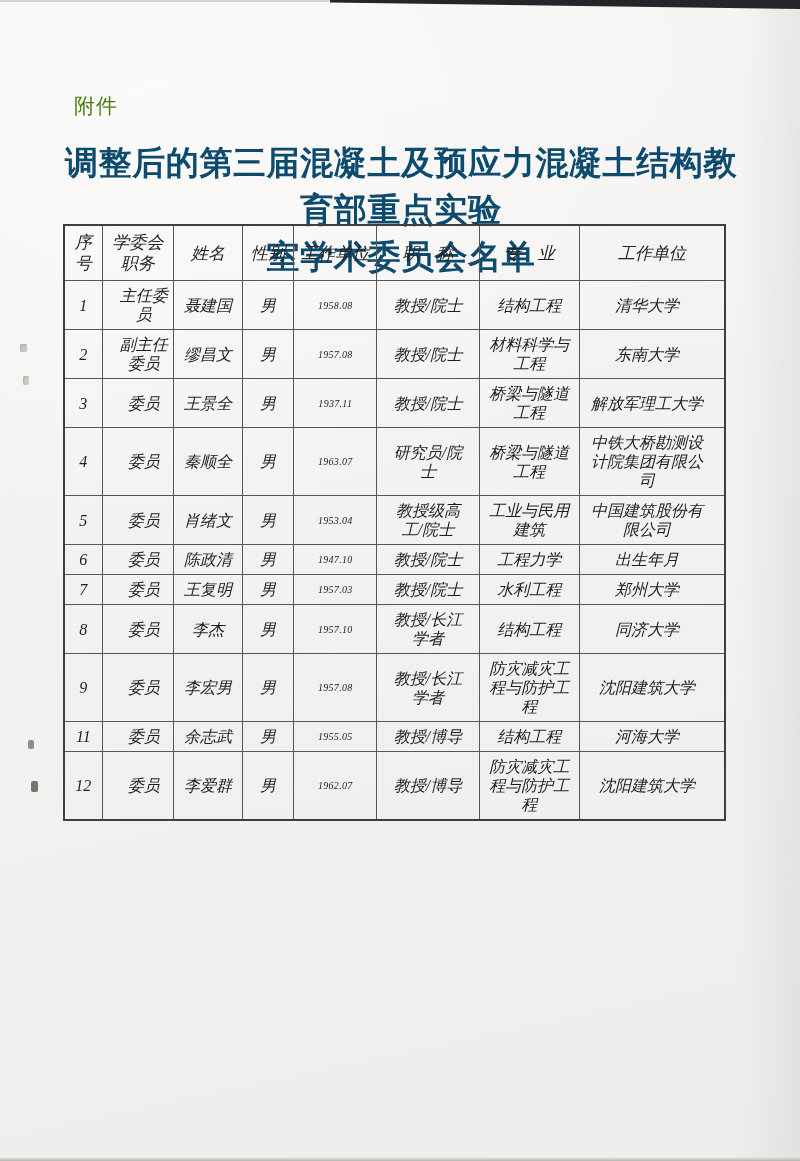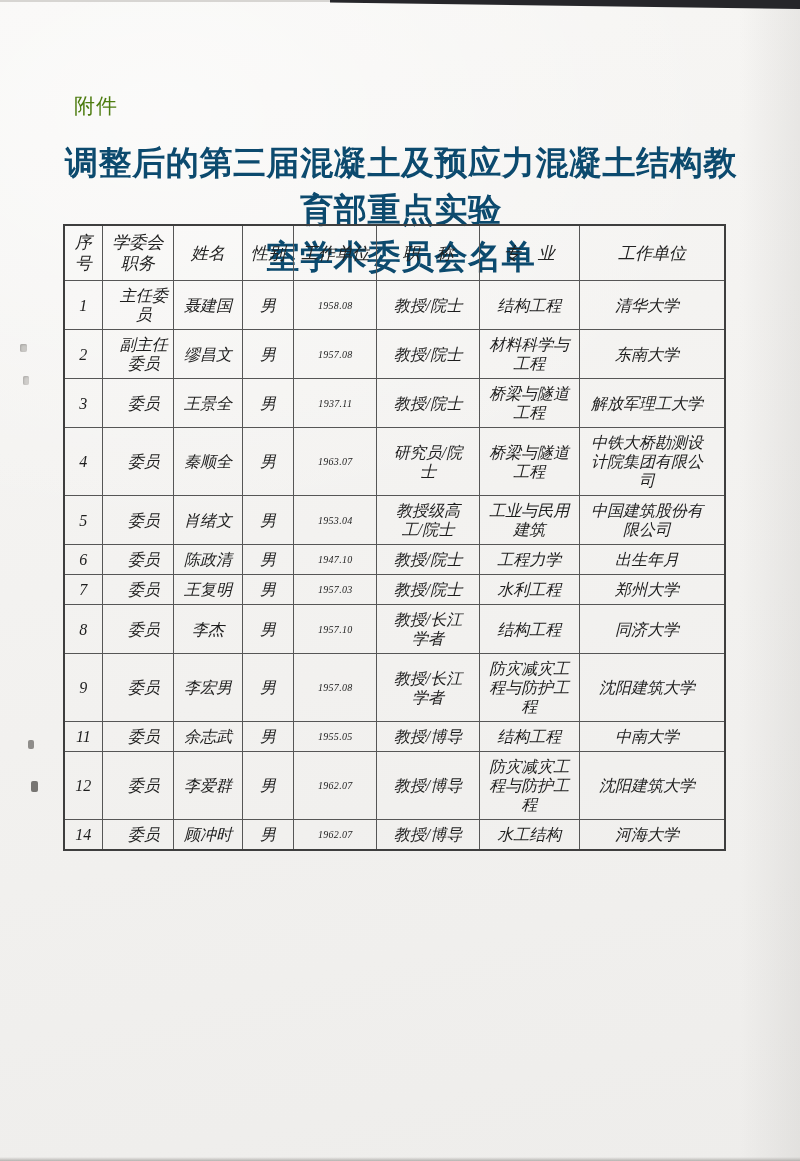--- a/index.html
+++ b/index.html
@@ -203,36 +203,26 @@
         <td class="c7">沈阳建筑大学</td>
       </tr>
       <tr>
         <td class="c0">11</td>
         <td class="c1">委员</td>
         <td class="c2">余志武</td>
         <td class="c3">男</td>
         <td class="c4">1955.05</td>
         <td class="c5">教授/博导</td>
         <td class="c6">结构工程</td>
-        <td class="c7">中南大学</td>
+        <td class="c7">河海大学</td>
       </tr>
       <tr>
         <td class="c0">12</td>
         <td class="c1">委员</td>
         <td class="c2">李爱群</td>
         <td class="c3">男</td>
         <td class="c4">1962.07</td>
         <td class="c5">教授/博导</td>
         <td class="c6">防灾减灾工程与防护工程</td>
         <td class="c7">沈阳建筑大学</td>
       </tr>
-      <tr>
-        <td class="c0">14</td>
-        <td class="c1">委员</td>
-        <td class="c2">顾冲时</td>
-        <td class="c3">男</td>
-        <td class="c4">1962.07</td>
-        <td class="c5">教授/博导</td>
-        <td class="c6">水工结构</td>
-        <td class="c7">河海大学</td>
-      </tr>
     </tbody>
 </table>
 
 </body></html>

